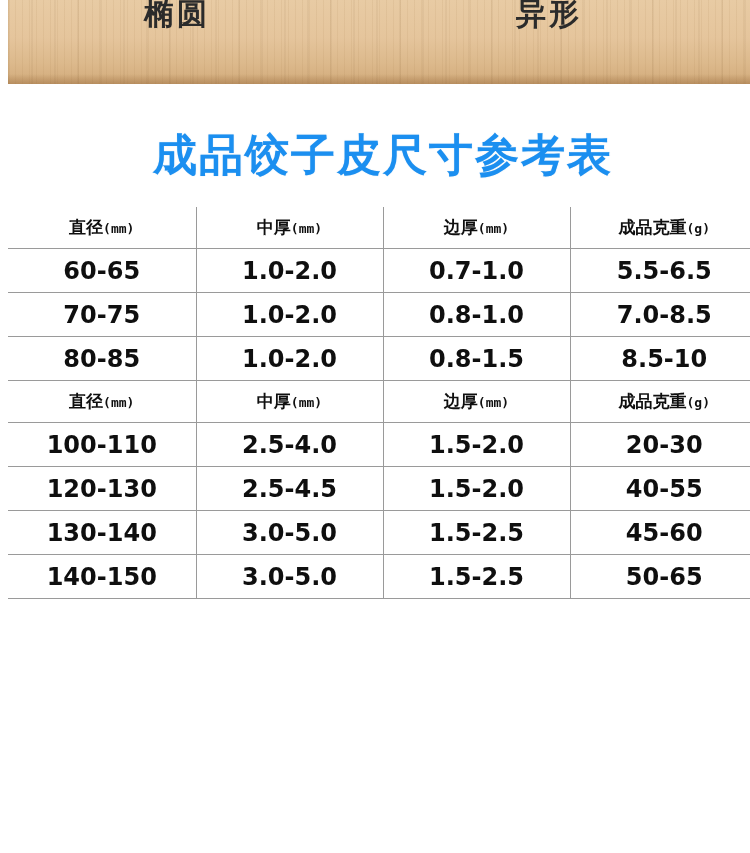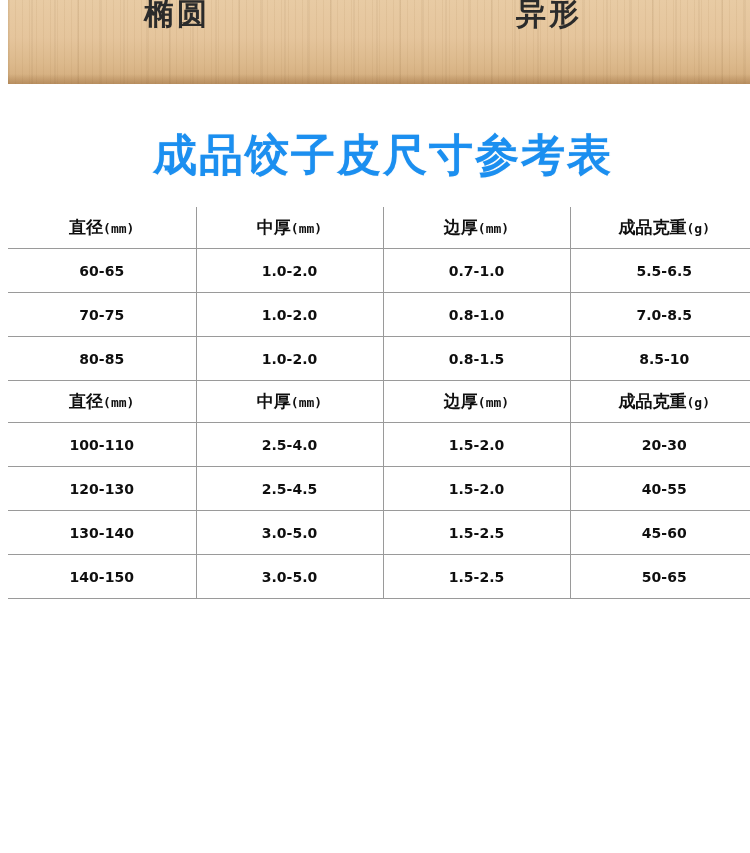--- a/index.html
+++ b/index.html
@@ -93,21 +93,21 @@
     color: #0f0f0f;
     font-weight: bold;
     font-family: "DejaVu Sans", sans-serif;
   }
   table.size-table th {
     height: 39px;
     font-size: 17px;
   }
   table.size-table td {
     height: 41px;
-    font-size: 14px;
+    font-size: 24px;
   }
   table.size-table tr th:first-child,
   table.size-table tr td:first-child { border-left: none; }
   table.size-table tr th:last-child,
   table.size-table tr td:last-child { border-right: none; }
   table.size-table thead tr th { border-top: none; }
 
   .unit {
     font-size: 13px;
     font-weight: bold;

